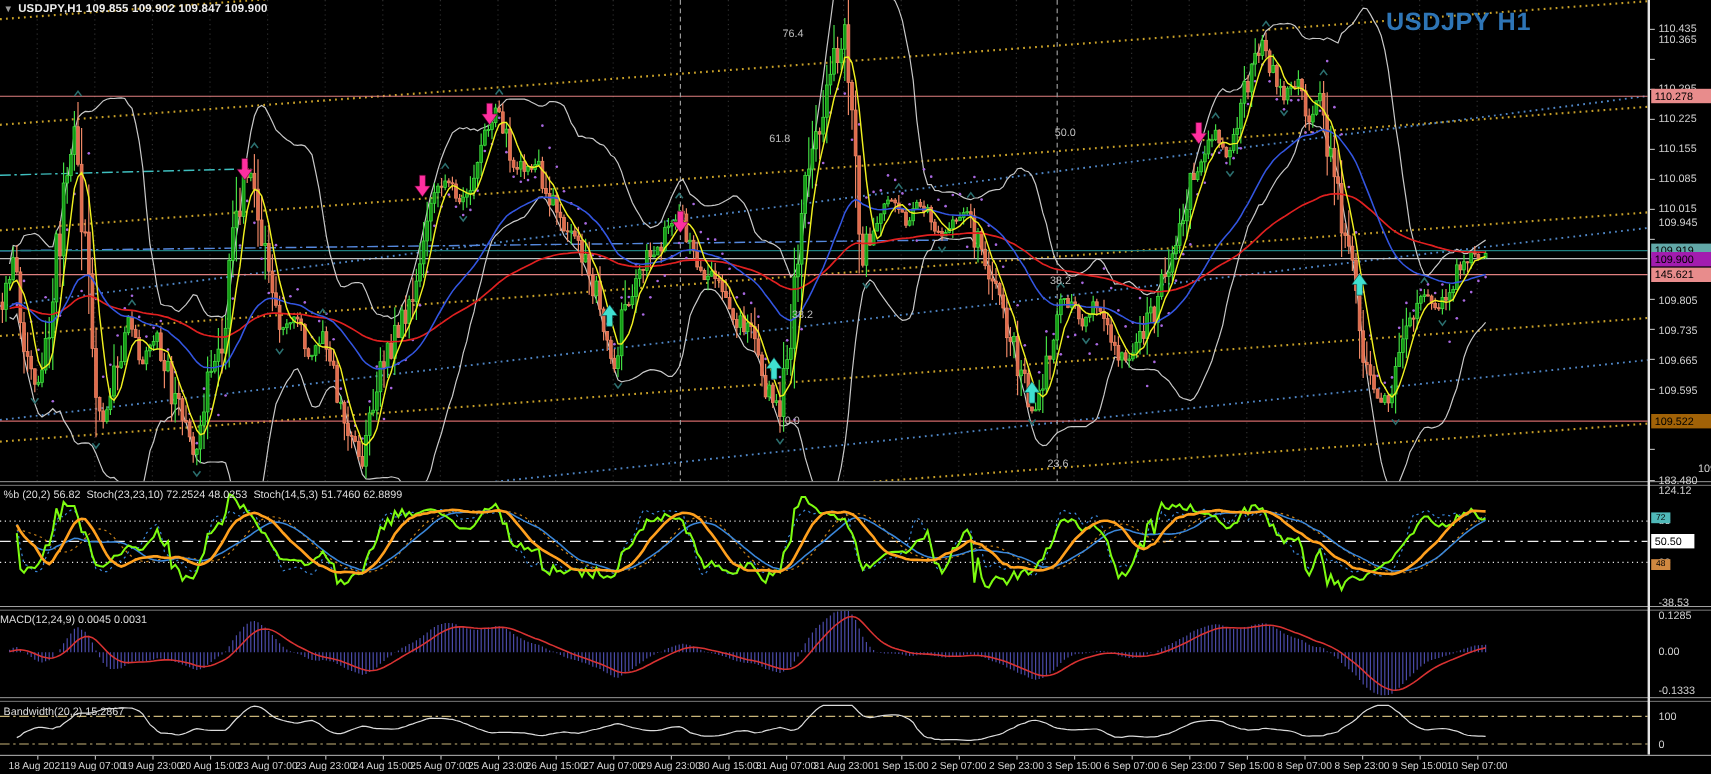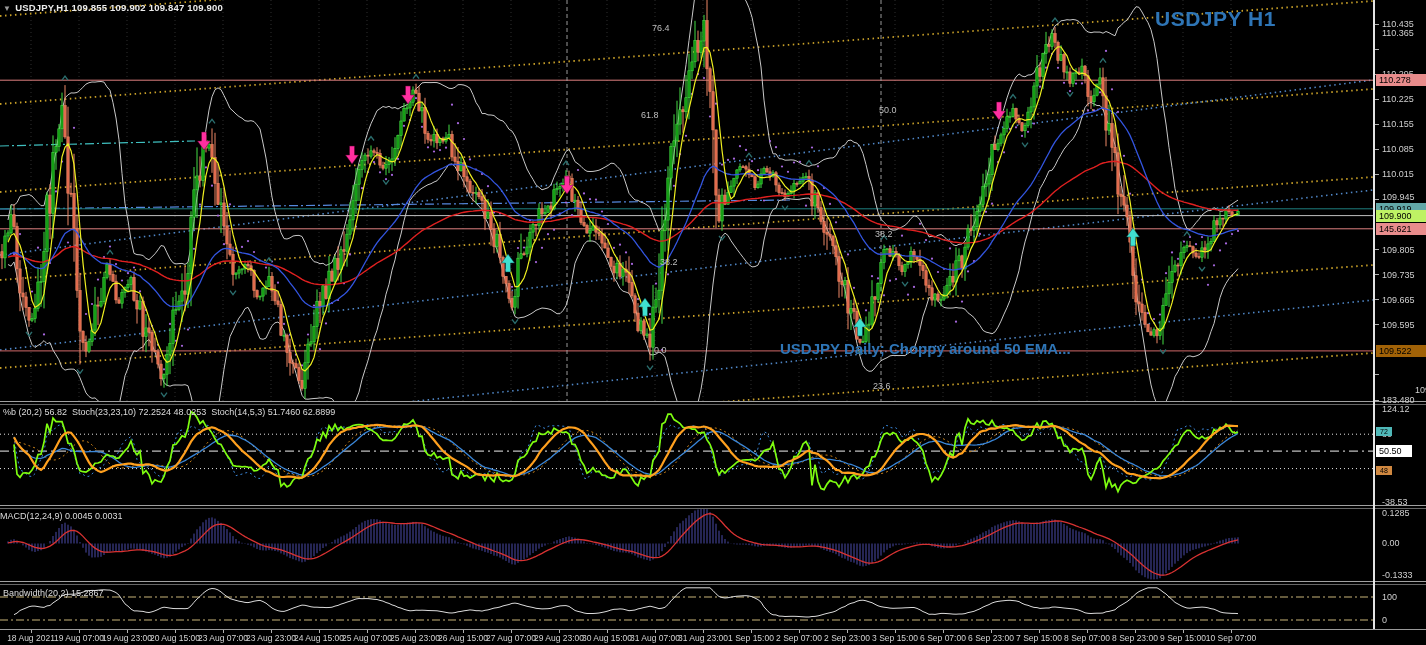--- a/index.html
+++ b/index.html
@@ -1634,21 +1634,20 @@
         <line x1="0" y1="620.0" x2="1373" y2="620.0" stroke="#C8B478" stroke-dasharray="8,3,2,3"></line>
         <path d="M14.0 614.7 L17.0 613.1 L20.0 610.5 L23.0 609.2 L26.0 608.0 L29.0 606.7 L32.0 606.1 L35.0 606.1 L38.0 606.6 L41.0 607.1 L44.0 607.4 L47.0 605.9 L50.0 605.5 L53.0 602.9 L56.0 600.9 L59.0 598.8 L62.0 595.9 L65.0 594.5 L68.0 594.3 L71.0 594.2 L74.0 594.2 L77.0 593.9 L80.0 593.1 L83.0 592.1 L86.0 591.1 L89.0 590.6 L92.0 590.4 L95.0 590.5 L98.0 590.2 L101.0 589.9 L104.0 589.8 L107.0 590.0 L110.0 590.1 L113.0 591.2 L116.0 592.6 L119.0 595.1 L122.0 599.6 L125.0 603.9 L128.0 606.2 L131.0 609.1 L134.0 610.9 L137.0 610.9 L140.0 611.2 L143.0 611.4 L146.0 612.2 L149.0 612.5 L152.0 611.8 L155.0 610.8 L158.0 609.5 L161.0 608.0 L164.0 607.2 L167.0 607.6 L170.0 608.1 L173.0 608.5 L176.0 608.6 L179.0 608.6 L182.0 608.6 L185.0 608.7 L188.0 608.4 L191.0 605.9 L194.0 602.3 L197.0 599.0 L200.0 596.5 L203.0 593.3 L206.0 591.0 L209.0 589.2 L212.0 588.5 L215.0 588.8 L218.0 589.9 L221.0 591.9 L224.0 594.4 L227.0 596.6 L230.0 598.6 L233.0 599.5 L236.0 600.4 L239.0 601.2 L242.0 601.7 L245.0 602.4 L248.0 602.6 L251.0 602.0 L254.0 601.2 L257.0 600.7 L260.0 600.4 L263.0 601.6 L266.0 603.2 L269.0 605.6 L272.0 608.0 L275.0 609.6 L278.0 610.7 L281.0 611.3 L284.0 611.4 L287.0 610.5 L290.0 609.3 L293.0 608.1 L296.0 607.1 L299.0 606.0 L302.0 605.1 L305.0 605.3 L308.0 606.0 L311.0 606.8 L314.0 607.2 L317.0 607.2 L320.0 607.4 L323.0 607.4 L326.0 607.6 L329.0 607.5 L332.0 607.2 L335.0 606.1 L338.0 605.4 L341.0 604.1 L344.0 603.2 L347.0 602.1 L350.0 601.2 L353.0 600.1 L356.0 599.0 L359.0 598.5 L362.0 598.7 L365.0 598.6 L368.0 598.6 L371.0 598.9 L374.0 599.3 L377.0 599.5 L380.0 600.4 L383.0 601.1 L386.0 602.5 L389.0 603.4 L392.0 604.9 L395.0 605.8 L398.0 607.3 L401.0 608.1 L404.0 609.3 L407.0 610.2 L410.0 610.8 L413.0 610.6 L416.0 610.2 L419.0 610.3 L422.0 610.2 L425.0 610.3 L428.0 610.5 L431.0 610.6 L434.0 610.7 L437.0 610.8 L440.0 611.3 L443.0 611.8 L446.0 612.4 L449.0 612.9 L452.0 613.0 L455.0 612.6 L458.0 611.8 L461.0 611.4 L464.0 610.8 L467.0 610.4 L470.0 609.9 L473.0 610.2 L476.0 610.7 L479.0 610.7 L482.0 611.1 L485.0 610.3 L488.0 609.9 L491.0 609.0 L494.0 608.1 L497.0 607.7 L500.0 607.0 L503.0 605.9 L506.0 605.2 L509.0 604.5 L512.0 603.4 L515.0 603.1 L518.0 603.6 L521.0 604.6 L524.0 605.4 L527.0 606.3 L530.0 606.9 L533.0 607.5 L536.0 608.3 L539.0 608.6 L542.0 608.9 L545.0 608.8 L548.0 608.7 L551.0 608.3 L554.0 607.4 L557.0 606.6 L560.0 605.9 L563.0 605.7 L566.0 605.6 L569.0 606.4 L572.0 608.4 L575.0 610.5 L578.0 611.4 L581.0 612.1 L584.0 613.0 L587.0 613.5 L590.0 613.5 L593.0 613.5 L596.0 613.3 L599.0 613.0 L602.0 612.4 L605.0 611.8 L608.0 611.0 L611.0 610.0 L614.0 609.3 L617.0 609.2 L620.0 608.9 L623.0 609.1 L626.0 609.9 L629.0 610.7 L632.0 610.4 L635.0 610.0 L638.0 608.9 L641.0 608.3 L644.0 607.5 L647.0 606.9 L650.0 606.2 L653.0 606.9 L656.0 607.7 L659.0 608.6 L662.0 608.2 L665.0 607.3 L668.0 604.6 L671.0 600.9 L674.0 597.8 L677.0 594.7 L680.0 591.7 L683.0 589.4 L686.0 587.8 L689.0 587.8 L692.0 587.8 L695.0 587.8 L698.0 587.8 L701.0 587.8 L704.0 587.8 L707.0 587.8 L710.0 587.8 L713.0 590.6 L716.0 593.8 L719.0 596.5 L722.0 597.5 L725.0 598.0 L728.0 597.7 L731.0 597.1 L734.0 596.6 L737.0 596.2 L740.0 596.0 L743.0 595.8 L746.0 595.7 L749.0 596.0 L752.0 596.7 L755.0 598.1 L758.0 599.6 L761.0 602.1 L764.0 606.9 L767.0 610.2 L770.0 613.3 L773.0 614.8 L776.0 614.9 L779.0 616.1 L782.0 616.2 L785.0 616.5 L788.0 616.4 L791.0 616.3 L794.0 616.3 L797.0 616.4 L800.0 616.6 L803.0 616.8 L806.0 617.0 L809.0 617.0 L812.0 616.5 L815.0 616.4 L818.0 615.9 L821.0 615.1 L824.0 614.2 L827.0 613.4 L830.0 612.7 L833.0 612.0 L836.0 610.9 L839.0 609.0 L842.0 607.5 L845.0 606.5 L848.0 604.5 L851.0 603.3 L854.0 602.6 L857.0 601.2 L860.0 600.4 L863.0 600.2 L866.0 600.8 L869.0 601.8 L872.0 602.7 L875.0 604.3 L878.0 605.8 L881.0 606.7 L884.0 607.2 L887.0 607.6 L890.0 608.1 L893.0 608.3 L896.0 608.2 L899.0 608.1 L902.0 608.0 L905.0 607.8 L908.0 607.7 L911.0 607.5 L914.0 607.5 L917.0 608.4 L920.0 609.8 L923.0 611.6 L926.0 612.8 L929.0 614.3 L932.0 614.2 L935.0 614.4 L938.0 613.9 L941.0 613.4 L944.0 613.4 L947.0 613.6 L950.0 613.8 L953.0 614.1 L956.0 614.2 L959.0 614.0 L962.0 614.0 L965.0 613.6 L968.0 612.6 L971.0 612.0 L974.0 611.3 L977.0 610.0 L980.0 608.8 L983.0 607.1 L986.0 605.8 L989.0 604.6 L992.0 603.0 L995.0 602.0 L998.0 601.4 L1001.0 601.0 L1004.0 600.7 L1007.0 600.4 L1010.0 600.3 L1013.0 600.6 L1016.0 600.9 L1019.0 601.6 L1022.0 603.3 L1025.0 604.6 L1028.0 605.3 L1031.0 606.5 L1034.0 607.4 L1037.0 607.6 L1040.0 608.4 L1043.0 608.2 L1046.0 608.0 L1049.0 608.0 L1052.0 607.1 L1055.0 607.0 L1058.0 607.3 L1061.0 607.6 L1064.0 608.0 L1067.0 608.3 L1070.0 608.6 L1073.0 608.9 L1076.0 609.4 L1079.0 610.2 L1082.0 611.4 L1085.0 612.8 L1088.0 613.3 L1091.0 613.5 L1094.0 613.3 L1097.0 613.2 L1100.0 613.2 L1103.0 613.0 L1106.0 611.8 L1109.0 611.4 L1112.0 610.6 L1115.0 609.8 L1118.0 607.1 L1121.0 605.3 L1124.0 603.5 L1127.0 601.7 L1130.0 599.4 L1133.0 596.6 L1136.0 593.7 L1139.0 591.6 L1142.0 590.2 L1145.0 588.9 L1148.0 587.8 L1151.0 587.8 L1154.0 587.8 L1157.0 587.8 L1160.0 589.6 L1163.0 592.0 L1166.0 594.0 L1169.0 596.9 L1172.0 599.5 L1175.0 602.4 L1178.0 604.0 L1181.0 605.7 L1184.0 607.0 L1187.0 608.0 L1190.0 608.2 L1193.0 607.8 L1196.0 607.5 L1199.0 607.3 L1202.0 607.1 L1205.0 607.3 L1208.0 607.8 L1211.0 608.7 L1214.0 609.2 L1217.0 610.5 L1220.0 611.9 L1223.0 612.7 L1226.0 613.0 L1229.0 613.2 L1232.0 613.4 L1235.0 613.4 L1238.0 613.6 " fill="none" stroke="#DCDCDC" stroke-width="1"></path>
       </g>
     </svg>
 
   <div id="titlebar">
     <span class="dd">▼</span><span>USDJPY,H1 109.855 109.902 109.847 109.900</span>
   </div>
 
   <div id="watermark">USDJPY H1</div>
-  <div id="ann1" class="blue-note">USDJPY Daily; Choppy around 50 EMA...</div>
 
   <div id="hdr-stoch" class="hdr">%b (20,2) 56.82  Stoch(23,23,10) 72.2524 48.0253  Stoch(14,5,3) 51.7460 62.8899</div>
   <div id="hdr-macd" class="hdr">MACD(12,24,9) 0.0045 0.0031</div>
   <div id="hdr-bw" class="hdr">Bandwidth(20,2) 15.2867</div>
 
   <div class="sep" style="top:401px">
       <div class="l1"></div>
       <div class="l2"></div>
       <div class="l3"></div>
     </div>
@@ -1672,36 +1671,36 @@
       <div class="ptick" style="top: 69.134px;">110.295</div>
       <div class="ptickmark" style="top: 98.701px;"></div>
       <div class="ptick" style="top: 94.201px;">110.225</div>
       <div class="ptickmark" style="top: 123.768px;"></div>
       <div class="ptick" style="top: 119.268px;">110.155</div>
       <div class="ptickmark" style="top: 148.835px;"></div>
       <div class="ptick" style="top: 144.335px;">110.085</div>
       <div class="ptickmark" style="top: 173.902px;"></div>
       <div class="ptick" style="top: 169.402px;">110.015</div>
       <div class="ptickmark" style="top: 198.969px;"></div>
-      <div class="ptick" style="top: 180px; margin-top: 12px;">109.945</div>
+      <div class="ptick" style="top: 180px;">109.945</div>
       <div class="ptickmark" style="top: 249.103px;"></div>
       <div class="ptick" style="top: 244.603px;">109.805</div>
       <div class="ptickmark" style="top: 274.17px;"></div>
       <div class="ptick" style="top: 269.67px;">109.735</div>
       <div class="ptickmark" style="top: 299.237px;"></div>
       <div class="ptick" style="top: 294.737px;">109.665</div>
       <div class="ptickmark" style="top: 324.304px;"></div>
       <div class="ptick" style="top: 319.804px;">109.595</div>
       <div class="ptickmark" style="top: 374.438px;"></div>
       <div class="ptick" style="top: 385px; margin-left: 33px;">109.455</div>
       <div class="ptickmark" style="top: 399.505px;"></div>
       <div class="ptick" style="top: 395.005px;">183.480</div>
       <div class="badge" style="top: 74.2217px; background: rgb(232, 140, 140); color: rgb(0, 0, 0);">110.278</div>
       <div class="badge" style="top: 202.78px; background: rgb(98, 168, 168); color: rgb(0, 0, 0);">109.919</div>
-      <div class="badge" style="top: 209.583px; background: #bef264; color: rgb(0, 0, 0);">109.900</div>
+      <div class="badge" style="top: 209.583px; background: #a21caf; color: rgb(0, 0, 0);">109.900</div>
       <div class="badge" style="top: 222.833px; background: rgb(232, 140, 140); color: rgb(0, 0, 0);">145.621</div>
       <div class="badge" style="top: 344.945px; background: #a16207; color: rgb(0, 0, 0);">109.522</div>
       <div class="ptick" style="top: 404px;">124.12</div>
       <div class="ptick" style="top: 429.237px;">80</div>
       <div class="ptick" style="top: 463.557px;">20</div>
       <div class="ptick" style="top: 497.036px;">-38.53</div>
       <div class="badge" style="top: 445.111px; background: rgb(255, 255, 255); width: 33px;">50.50</div>
       <div class="minibadge" style="top: 427.377px; background: rgb(79, 184, 184);">72</div>
       <div class="minibadge" style="top: 466.273px; background: rgb(208, 136, 64);">48</div>
       <div class="ptick" style="top: 508px;">0.1285</div>

